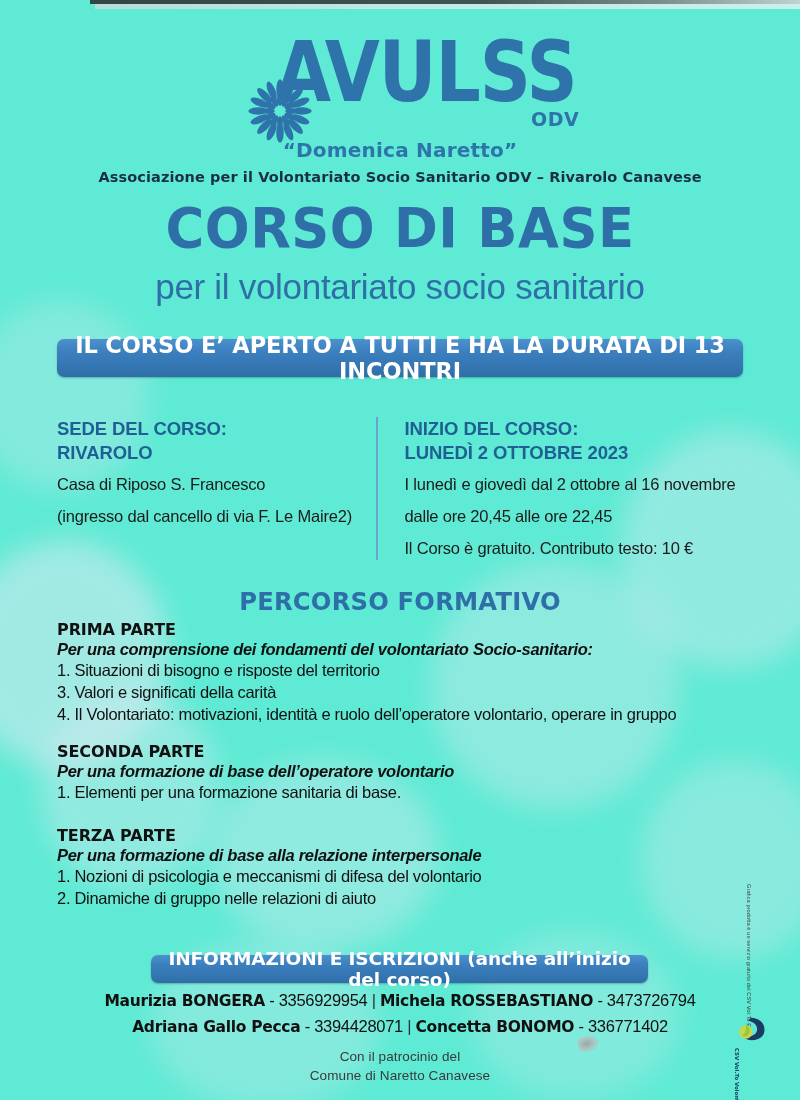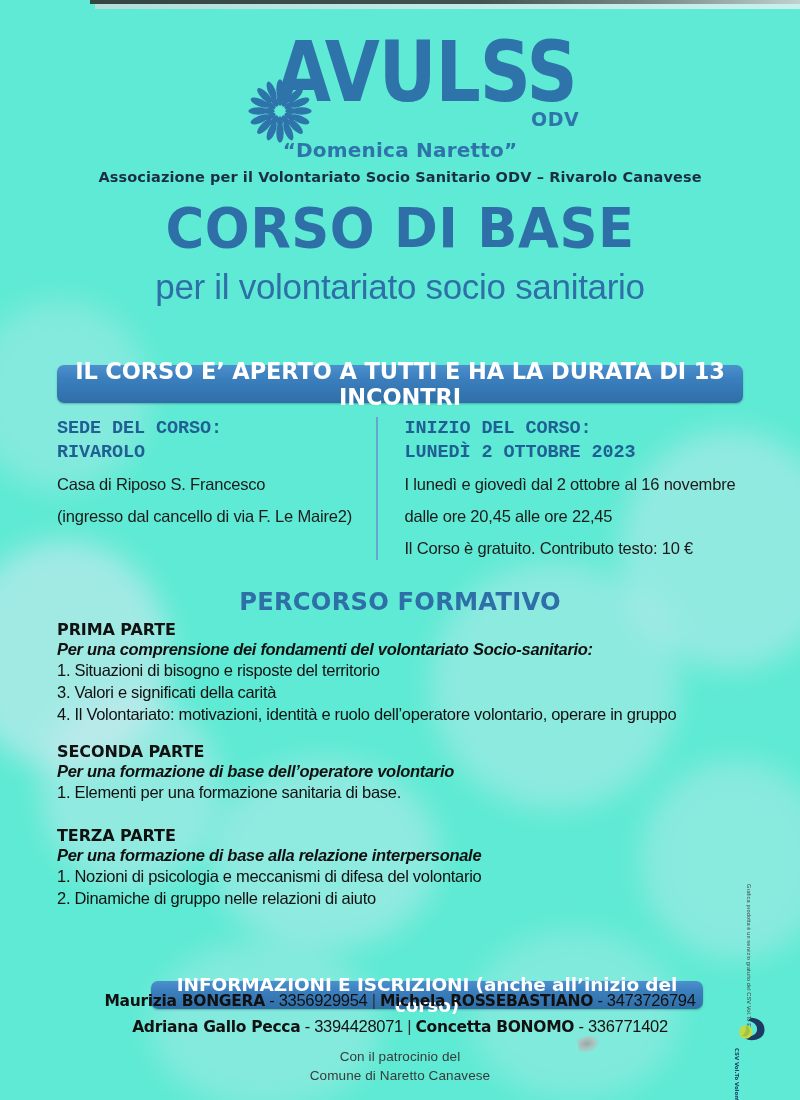--- a/index.html
+++ b/index.html
@@ -140,50 +140,49 @@
     background: linear-gradient(180deg,#4c90cd 0%,#3c7fbe 35%,#2f6fa8 100%);
     border-radius: 7px;
     box-shadow: 0 1px 2px rgba(0,0,0,.25);
     color: #ffffff;
     font-family: "DejaVu Sans", sans-serif;
     font-weight: bold;
     text-align: center;
     display: flex;
     align-items: center;
     justify-content: center;
-    margin-top: 26px;
   }
   #banner-course {
     left: 57px; top: 339px;
     width: 686px; height: 38px;
     font-size: 22.5px;
     letter-spacing: -.1px;
   }
   #banner-info {
     left: 151px; top: 955px;
-    width: 552px; height: 28px;
+    width: 497px; height: 28px;
     font-size: 18.5px;
     letter-spacing: -.1px;
   }
 
   
   .details {
     position: absolute;
     top: 417px; left: 57px;
     width: 690px;
     display: flex;
   }
   .col-left { width: 333px; }
   .col-right {
     width: 357px;
     padding-left: 26px;
     border-left: 2px solid #6ba3cf;
   }
   .det-head {
-    font-family: Liberation Mono, monospace;
+    font-family: Liberation Sans, sans-serif;
     font-weight: bold;
     font-size: 18.5px;
     color: #1f5f93;
     line-height: 1.28;
     letter-spacing: -.1px;
   }
   .det-body {
     font-family: "Liberation Sans", sans-serif;
     font-size: 16.5px;
     color: #1b1b1b;

